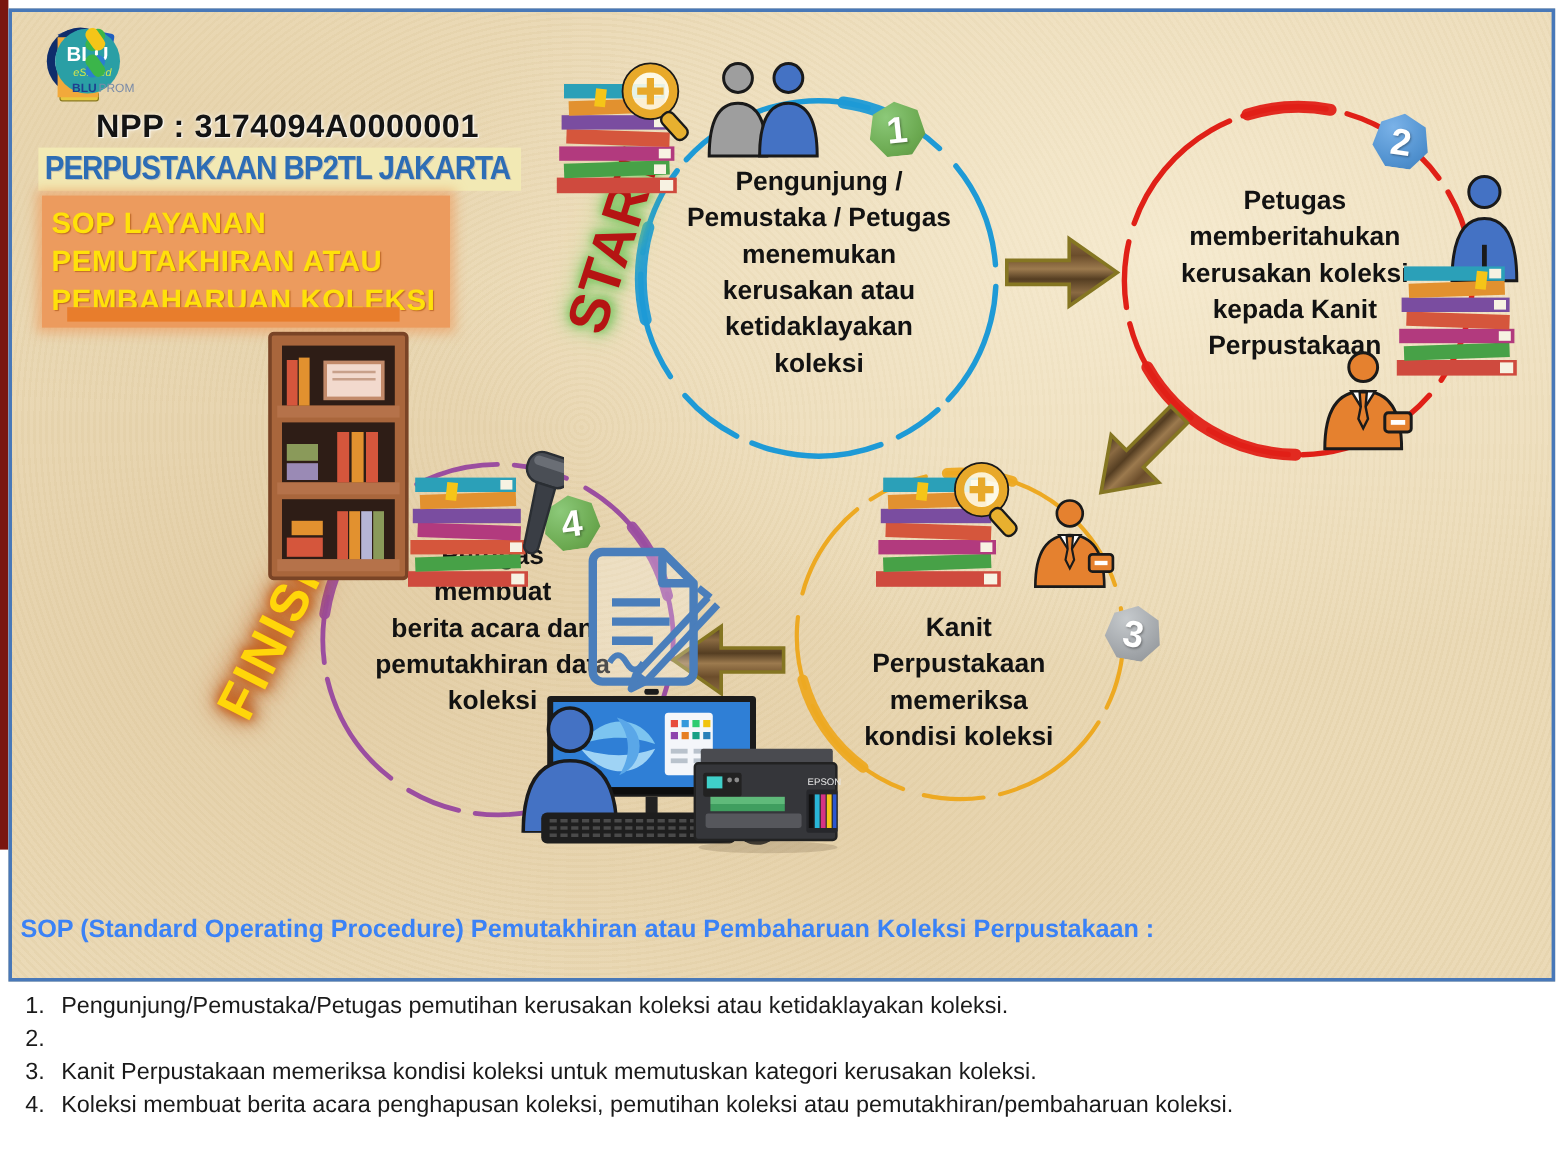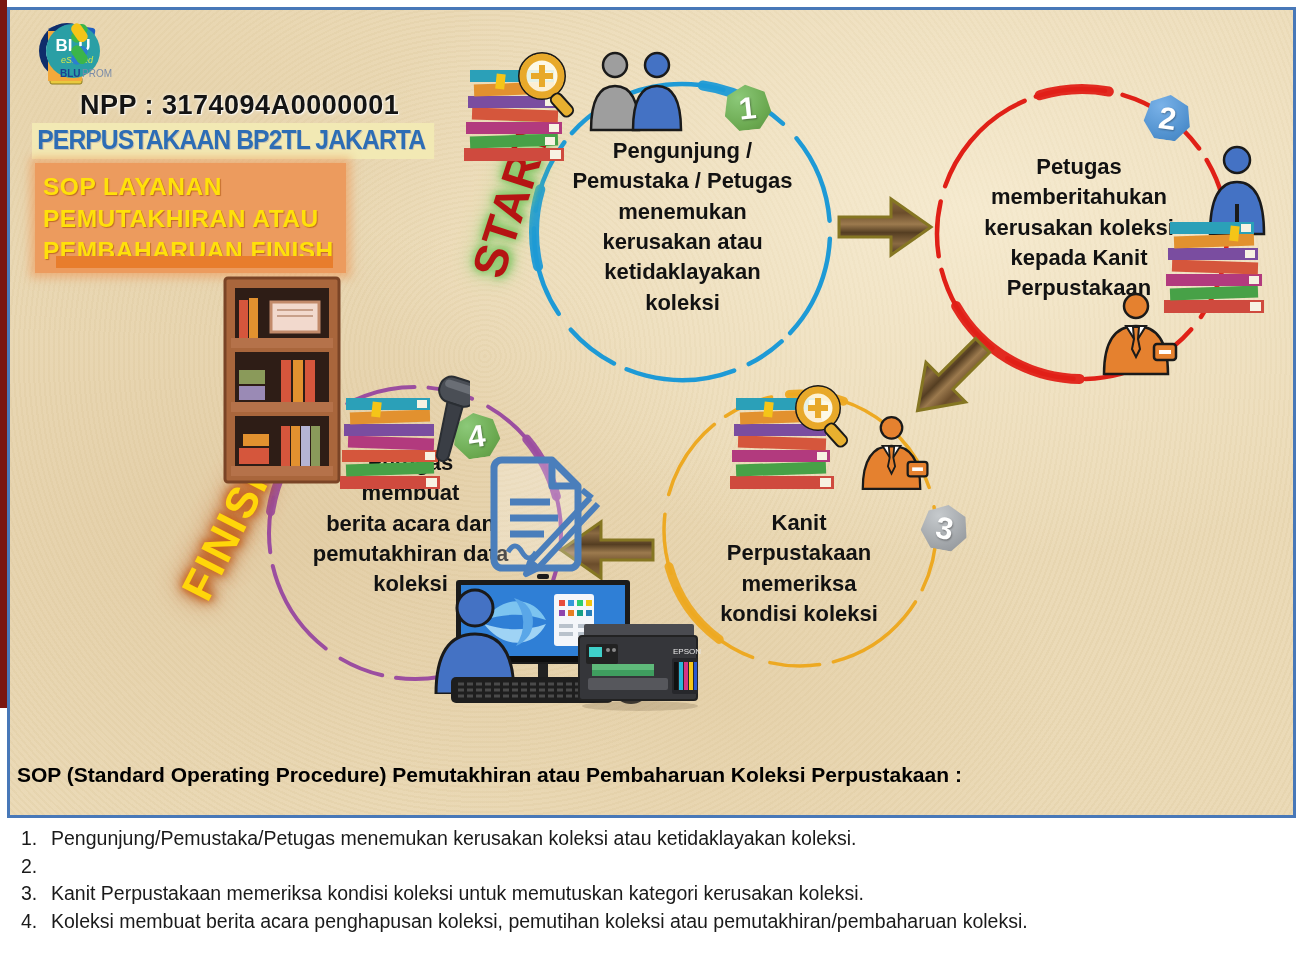--- a/index.html
+++ b/index.html
@@ -56,21 +56,21 @@
   .b4 { left:440px; top:400px; transform:rotate(-8deg); }
   
   .start-label { left:391px; top:163px; width:220px; text-align:center; transform:rotate(-72deg);
                  color:#b51413; font-size:47px; font-weight:bold; letter-spacing:1px;
                  text-shadow:0 0 6px #86c86a, 0 0 13px #86c86a, 0 0 22px #9ad87e, 2px 2px 10px #78bc5c; }
   .finish-label { left:117px; top:492px; width:205px; text-align:center; transform:rotate(-63deg);
                   color:#ffd60a; font-size:44px; font-weight:bold; letter-spacing:2px;
                   text-shadow:0 0 7px #d2691e, 0 0 15px #c05a1a, 0 0 26px #b5541a, 2px 2px 12px #a04a14; }
   svg.overlay { left:0; top:0; }
   
-  .desc-title { position:absolute; left:17px; top:763px; font-size:21px; font-weight:bold; color:#000000; }
+  .desc-title { position:absolute; left:17px; top:763px; font-size:21px; font-weight:bold; color:#3b82f6; }
   .desc-list { position:absolute; left:21px; top:825px; width:1275px; }
   .desc-row { display:flex; font-size:19.5px; color:#1a1a1a; line-height:27.6px; }
   .desc-row .n { width:30px; flex:none; }
 </style>
 </head>
 <body>
 
 <div class="maroon-strip"></div>
 
 <div class="poster">
@@ -165,21 +165,21 @@
         <text x="14" y="56" font-size="10" font-weight="bold" fill="#1f3f8f" font-family="Liberation Sans, sans-serif">BLU</text>
         <text x="36" y="56" font-size="10" fill="#7a8ba8" font-family="Liberation Sans, sans-serif">PROMISe</text>
       </svg>
     </span>
   </div>
 
   <div class="npp">NPP : 3174094A0000001</div>
   <div class="lib-banner">PERPUSTAKAAN BP2TL JAKARTA</div>
   <div class="sop-banner">SOP LAYANAN
 PEMUTAKHIRAN ATAU
-PEMBAHARUAN FINISH</div>
+PEMBAHARUAN KOLEKSI</div>
   <div class="title-underline"></div>
 
   <div class="start-label">START</div>
   <div class="finish-label">FINISH</div>
 
   <div class="step-text t1">Pengunjung /
 Pemustaka / Petugas
 menemukan
 kerusakan atau
 ketidaklayakan
@@ -444,21 +444,21 @@
       <text x="99" y="40" font-size="8" fill="#e8e8e8" font-family="Liberation Sans, sans-serif">EPSON</text>
       <ellipse cx="66" cy="92" rx="58" ry="5" fill="rgba(120,100,70,.25)"></ellipse>
     </svg>
   </span>
 </div>
 
 <div class="desc-title">SOP (Standard Operating Procedure) Pemutakhiran atau Pembaharuan Koleksi Perpustakaan :</div>
 <div class="desc-list">
   <div class="desc-row">
     <span class="n">1.</span>
-    <span>Pengunjung/Pemustaka/Petugas menemukan kerusakan koleksi atau ketidaklayakan koleksi.</span>
+    <span>Pengunjung/Pemustaka/Petugas pemutihan kerusakan koleksi atau ketidaklayakan koleksi.</span>
   </div>
   <div class="desc-row">
     <span class="n">2.</span>
   </div>
   <div class="desc-row">
     <span class="n">3.</span>
     <span>Kanit Perpustakaan memeriksa kondisi koleksi untuk memutuskan kategori kerusakan koleksi.</span>
   </div>
   <div class="desc-row">
     <span class="n">4.</span>

